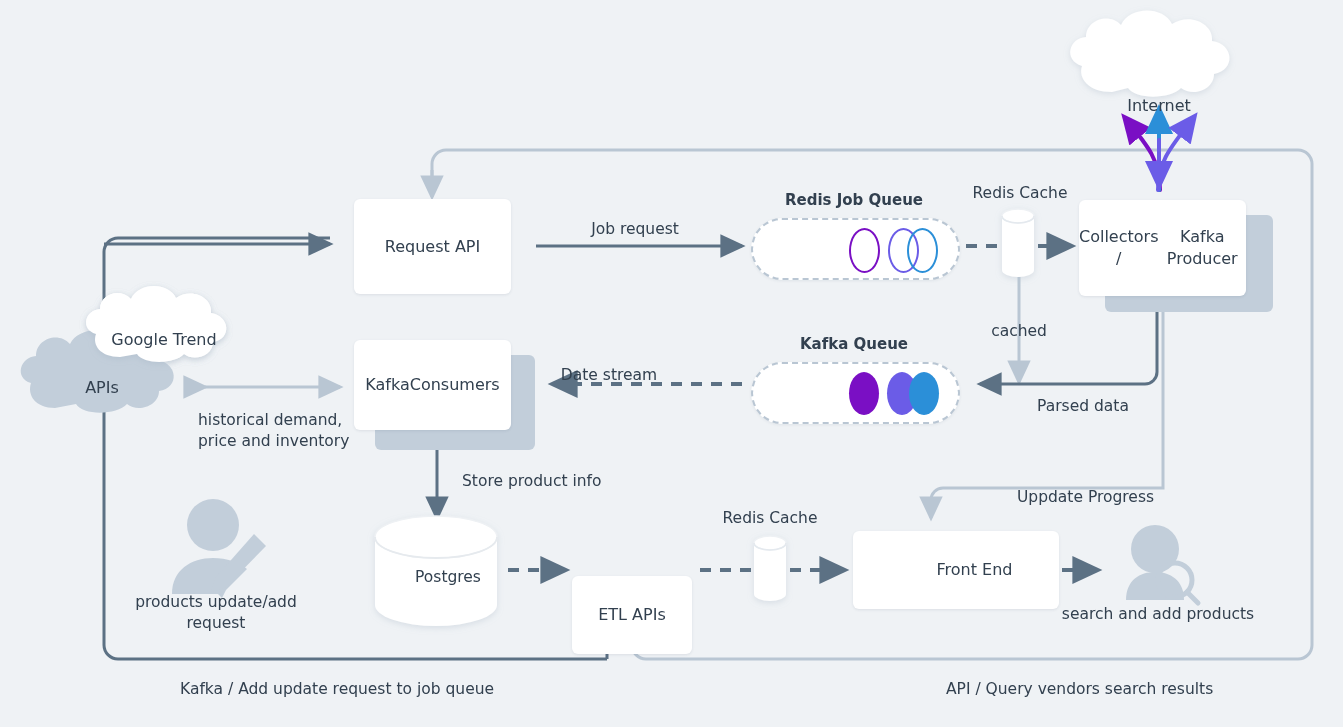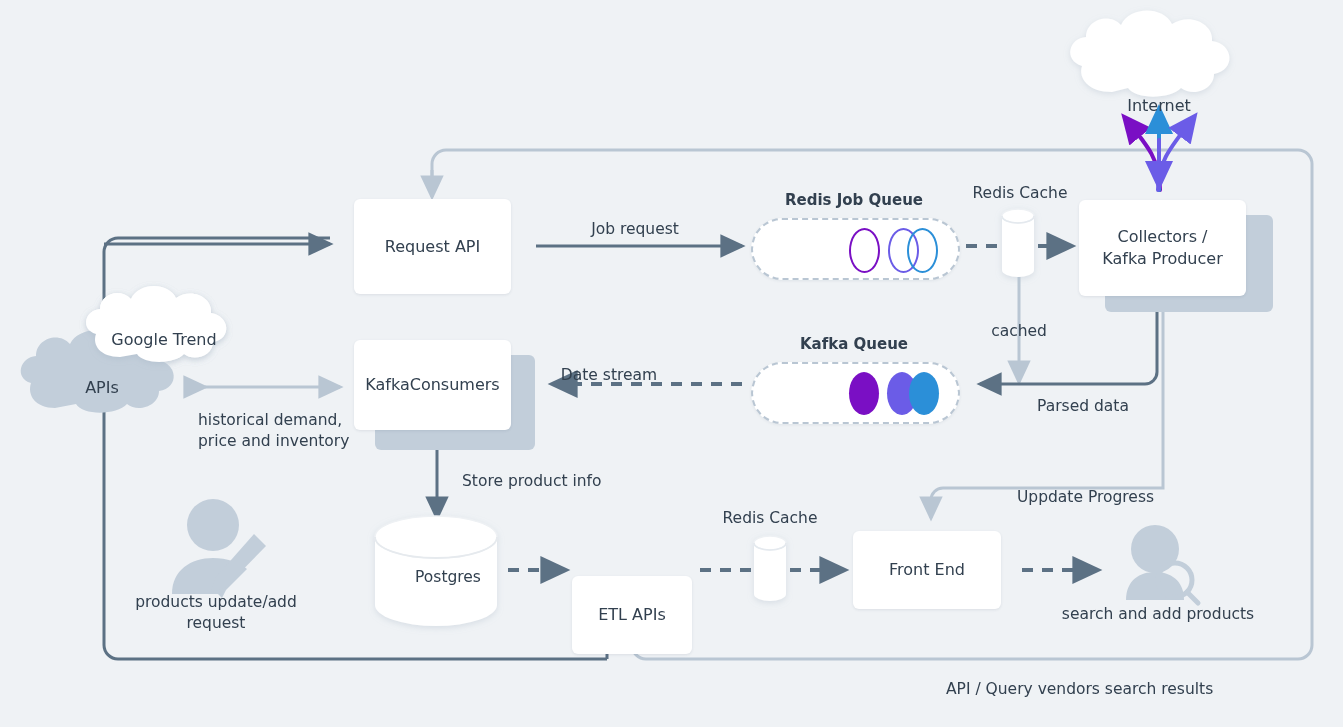--- a/index.html
+++ b/index.html
@@ -217,30 +217,30 @@
 
   <div class="node" style="left:354px;top:199px;width:157px;height:95px;">
     <span>Request API</span>
   </div>
 
   <div class="node" style="left:354px;top:340px;width:157px;height:90px;">
     <span>Kafka</span>
     <span>Consumers</span>
   </div>
 
-  <div class="node" style="left:1079px;top:200px;width:167px;height:96px;flex-direction:column;">
+  <div class="node" style="left:1079px;top:200px;width:167px;height:96px;flex-direction:row;">
     <span>Collectors /</span>
     <span>Kafka Producer</span>
   </div>
 
   <div class="node" style="left:572px;top:531px;width:120px;height:78px;margin-top:45px;">
     <span>ETL APIs</span>
   </div>
 
-  <div class="node" style="left:853px;top:531px;width:148px;height:78px;">
+  <div class="node" style="left:853px;top:531px;width:169px;height:78px;padding-left:37px;">
     <span>Front End</span>
   </div>
 
   <div class="lbl" style="left:376px;top:567px;width:120px;z-index:8;padding-left:12px;">Postgres</div>
 
   <div class="lbl bold" style="left:753px;top:190px;width:202px;">Redis Job Queue</div>
   <div class="queue" style="left:751px;top:218px;width:205px;height:58px;">
     <span class="pill" style="left:96px;top:8px;width:27px;height:41px;border:2.5px solid #7a0fc4;background:transparent;"></span>
     <span class="pill" style="left:135px;top:8px;width:27px;height:41px;border:2.5px solid #6b5ce7;background:transparent;"></span>
     <span class="pill" style="left:154px;top:8px;width:27px;height:41px;border:2.5px solid #2b8fd8;background:transparent;"></span>
@@ -270,15 +270,16 @@
     <span>historical demand,</span><br>
     <span>price and inventory</span>
   </div>
 
   <div class="lbl" style="left:1041px;top:604px;width:234px;text-align:center;">search and add products</div>
   <div class="lbl wrap" style="left:118px;top:592px;width:196px;text-align:center;">
     <span>products update/add</span><br>
     <span>request</span>
   </div>
 
+  <div class="cap" style="left:180px;top:680px;">Kafka / Add update request to job queue</div>
   <div class="cap" style="left:946px;top:680px;">API / Query vendors search results</div>
 
 </div>
 
 </body></html>

